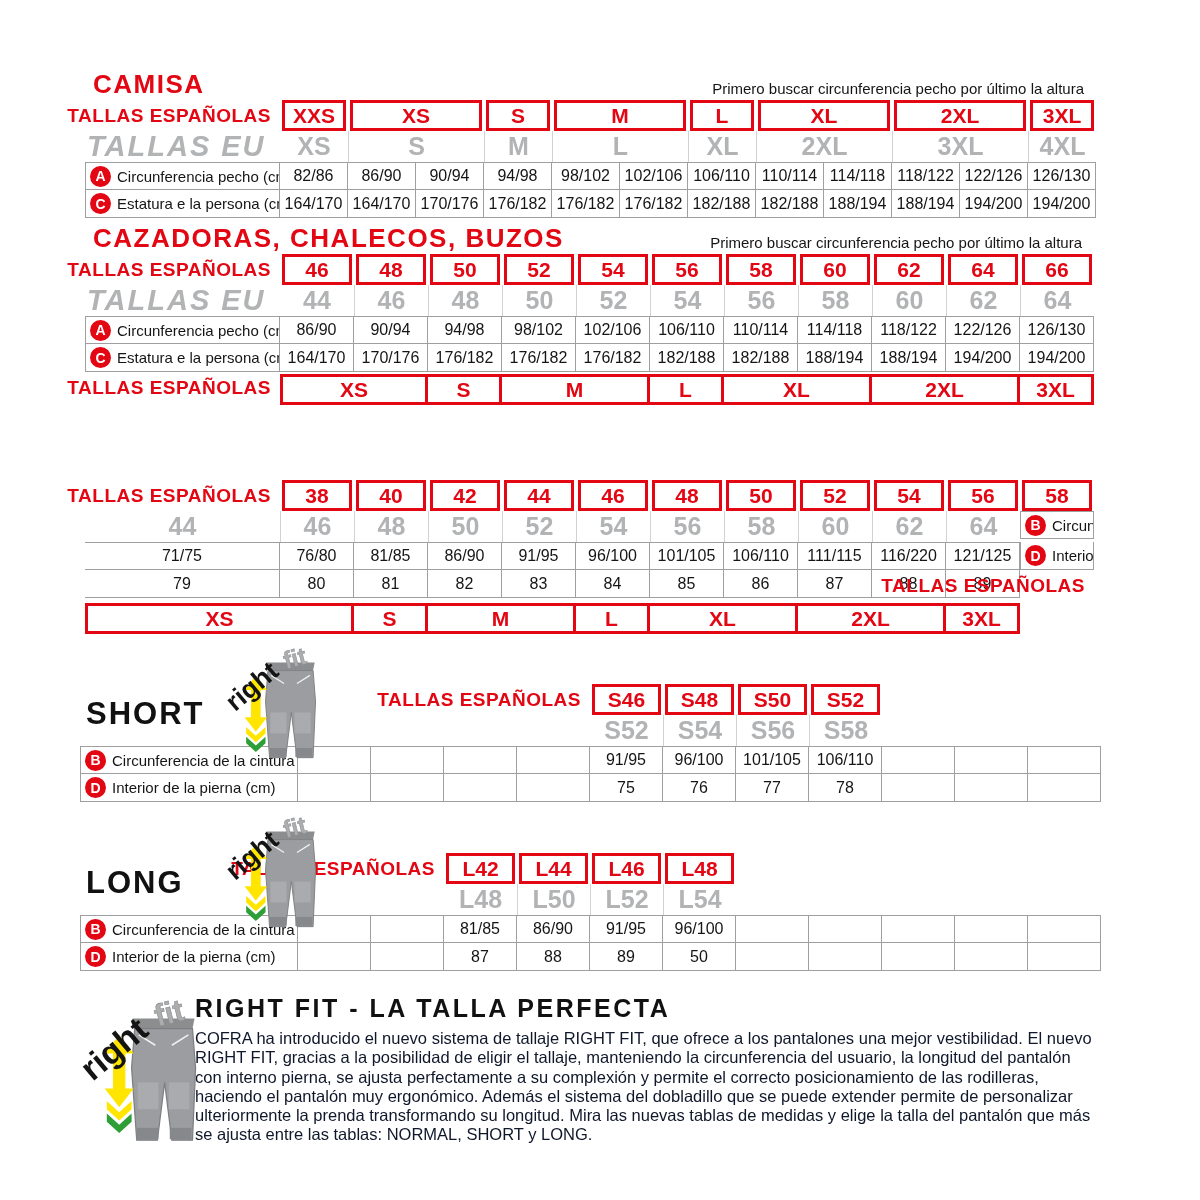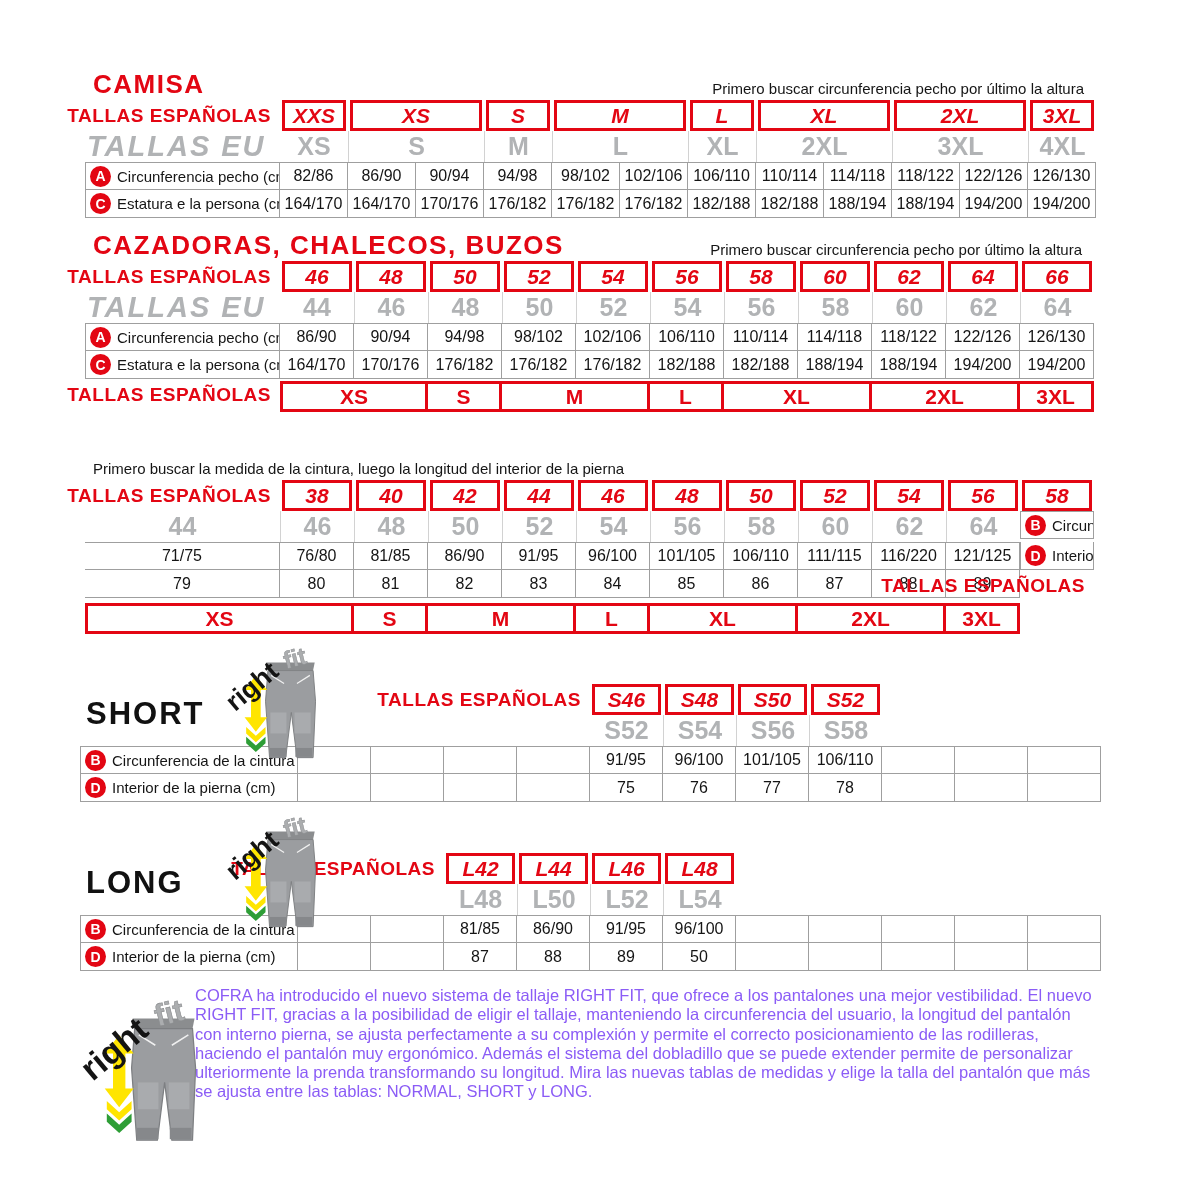--- a/index.html
+++ b/index.html
@@ -6,40 +6,40 @@
     --red:#e30613;
     --gray:#b1b3b5;
     --bord:#9f9f9f;
     --ink:#151515;
   }
   html,body{margin:0;padding:0;background:#fff;}
   .page{position:relative;width:1200px;height:1200px;background:#fff;overflow:hidden;
         font-family:"Liberation Sans",sans-serif;color:var(--ink);}
   section{position:absolute;}
   #sec-camisa{top:70px;left:85px;width:1011px;}
-  #sec-cazadoras{top:231px;left:85px;width:1009px;}
+  #sec-cazadoras{top:224px;left:85px;width:1009px;}
   #sec-pantalones{top:450px;left:85px;width:1009px;}
   #sec-short{top:652px;left:80px;width:1021px;height:165px;}
   #sec-long{top:821px;left:80px;width:1021px;height:165px;}
   #rf-block{top:986px;left:85px;width:1015px;}
 
   .sec-head{display:flex;justify-content:space-between;align-items:flex-end;margin:0 2px 3px 8px;height:27px;}
   .sec-title{font-size:26px;font-weight:bold;color:var(--red);letter-spacing:1.5px;margin:0;line-height:1;}
   .note{font-size:15px;color:var(--ink);margin:0 10px 1px 0;line-height:1;}
 
   .grid{display:grid;}
   .grid-12{grid-template-columns:195px repeat(12,68px);}
   .grid-11{grid-template-columns:195px repeat(11,74px);}
   .grid-fit{grid-template-columns:218px repeat(11,73px);margin-top:32px;}
 
   .cell{display:flex;align-items:center;justify-content:center;box-sizing:border-box;}
   .c-red-label{justify-content:flex-end;padding-right:9px;color:var(--red);font-weight:bold;
                font-size:19px;height:31px;letter-spacing:.5px;white-space:nowrap;}
   .c-redbox{border:3px solid var(--red);margin:0 2px;color:var(--red);font-weight:bold;
-            font-size:21px;height:31px;font-style:italic;}
+            font-size:21px;height:31px;}
   .c-eu-label{justify-content:flex-start;color:var(--gray);font-weight:bold;font-size:29px;
               letter-spacing:2px;height:31px;padding-left:2px;white-space:nowrap;font-style:italic;}
   .c-eu{color:var(--gray);font-weight:bold;font-size:25px;height:31px;}
   .c-eu.sep{border-left:1px solid #d2d2d2;}
   .bordered{border-right:1px solid var(--bord);border-bottom:1px solid var(--bord);height:28px;}
   .bl{border-left:1px solid var(--bord);}
   .bt{border-top:1px solid var(--bord);}
   .c-label{justify-content:flex-start;padding-left:4px;font-size:15px;white-space:nowrap;overflow:hidden;}
   .c-val{font-size:16px;}
   .c-bottom{border:3px solid var(--red);border-left:none;color:var(--red);font-weight:bold;
@@ -48,21 +48,21 @@
   .c-blank{height:31px;}
   .badge{width:21px;height:21px;border-radius:50%;background:var(--red);color:#fff;font-weight:bold;
          font-size:14px;display:inline-flex;align-items:center;justify-content:center;
          margin-right:6px;flex:0 0 auto;}
 
   .fit-word{position:absolute;left:6px;top:46px;font-size:31px;font-weight:bold;letter-spacing:2px;
             color:#111;line-height:1;}
   .fit-logo{position:absolute;left:146px;top:-12px;width:100px;height:124px;}
   #rf-block .fit-logo{left:-4px;top:4px;width:128px;height:158px;}
   .rf-head{font-size:25px;font-weight:bold;letter-spacing:2.5px;color:#111;margin:10px 0 8px 110px;line-height:1;}
-  .rf-text{font-size:16.5px;line-height:1.17;color:#8b5cf6;margin:0 0 0 110px;width:900px;}
+  .rf-text{font-size:16.5px;line-height:1.17;color:#0f172a;margin:0 0 0 110px;width:900px;}
 </style>
 </head>
 <body>
 
 <div class="page">
 
   <section id="sec-camisa">
     <div class="sec-head">
       <h2 class="sec-title">CAMISA</h2>
       <p class="note">Primero buscar circunferencia pecho por último la altura</p>
@@ -187,21 +187,20 @@
         <div class="cell c-bottom" style="grid-column: span 2;">M</div>
         <div class="cell c-bottom">L</div>
         <div class="cell c-bottom" style="grid-column: span 2;">XL</div>
         <div class="cell c-bottom" style="grid-column: span 2;">2XL</div>
         <div class="cell c-bottom">3XL</div>
       </div>
   </section>
 
   <section id="sec-pantalones">
     <div class="sec-head">
-      <p class="note">Primero buscar la medida de la cintura, luego la longitud del interior de la pierna</p>
     </div>
     <div class="grid grid-11">
         <div class="cell c-red-label">TALLAS ESPAÑOLAS</div>
         <div class="cell c-redbox">38</div>
         <div class="cell c-redbox">40</div>
         <div class="cell c-redbox">42</div>
         <div class="cell c-redbox">44</div>
         <div class="cell c-redbox">46</div>
         <div class="cell c-redbox">48</div>
         <div class="cell c-redbox">50</div>
@@ -405,16 +404,17 @@
             <path d="M46 38 L62 48 M94 38 L78 48" stroke="#f0f0f0" stroke-width="1.5" fill="none"></path>
           </g>
           <g>
             <path d="M27 38 L41 56 L33 56 L33 90 L41 90 L27 108 L13 90 L21 90 L21 56 L13 56 Z" fill="#ffe500"></path>
             <path d="M15 102 L27 113 L39 102 L39 110 L27 121 L15 110 Z" fill="#ffe500"></path>
             <path d="M15 114 L27 125 L39 114 L39 122 L27 133 L15 122 Z" fill="#2e9e36"></path>
           </g>
           <text x="-6" y="76" transform="rotate(-40 8 70)" font-family="&quot;Liberation Sans&quot;,sans-serif" font-size="33" font-weight="bold" fill="#141414">right</text>
           <text x="64" y="30" transform="rotate(-14 64 30)" font-family="&quot;Liberation Sans&quot;,sans-serif" font-size="30" font-weight="bold" fill="#abadaf" stroke="#8c8e90" stroke-width="0.6">fit</text>
         </svg></div>
+    <h2 class="rf-head">RIGHT FIT - LA TALLA PERFECTA</h2>
     <p class="rf-text">COFRA ha introducido el nuevo sistema de tallaje RIGHT FIT, que ofrece a los pantalones una mejor vestibilidad. El nuevo RIGHT FIT, gracias a la posibilidad de eligir el tallaje, manteniendo la circunferencia del usuario, la longitud del pantalón con interno pierna, se ajusta perfectamente a su complexión y permite el correcto posicionamiento de las rodilleras, haciendo el pantalón muy ergonómico. Además el sistema del dobladillo que se puede extender permite de personalizar ulteriormente la prenda transformando su longitud. Mira las nuevas tablas de medidas y elige la talla del pantalón que más se ajusta entre las tablas: NORMAL, SHORT y LONG.</p>
   </section>
 
 </div>
 
 </body></html>

